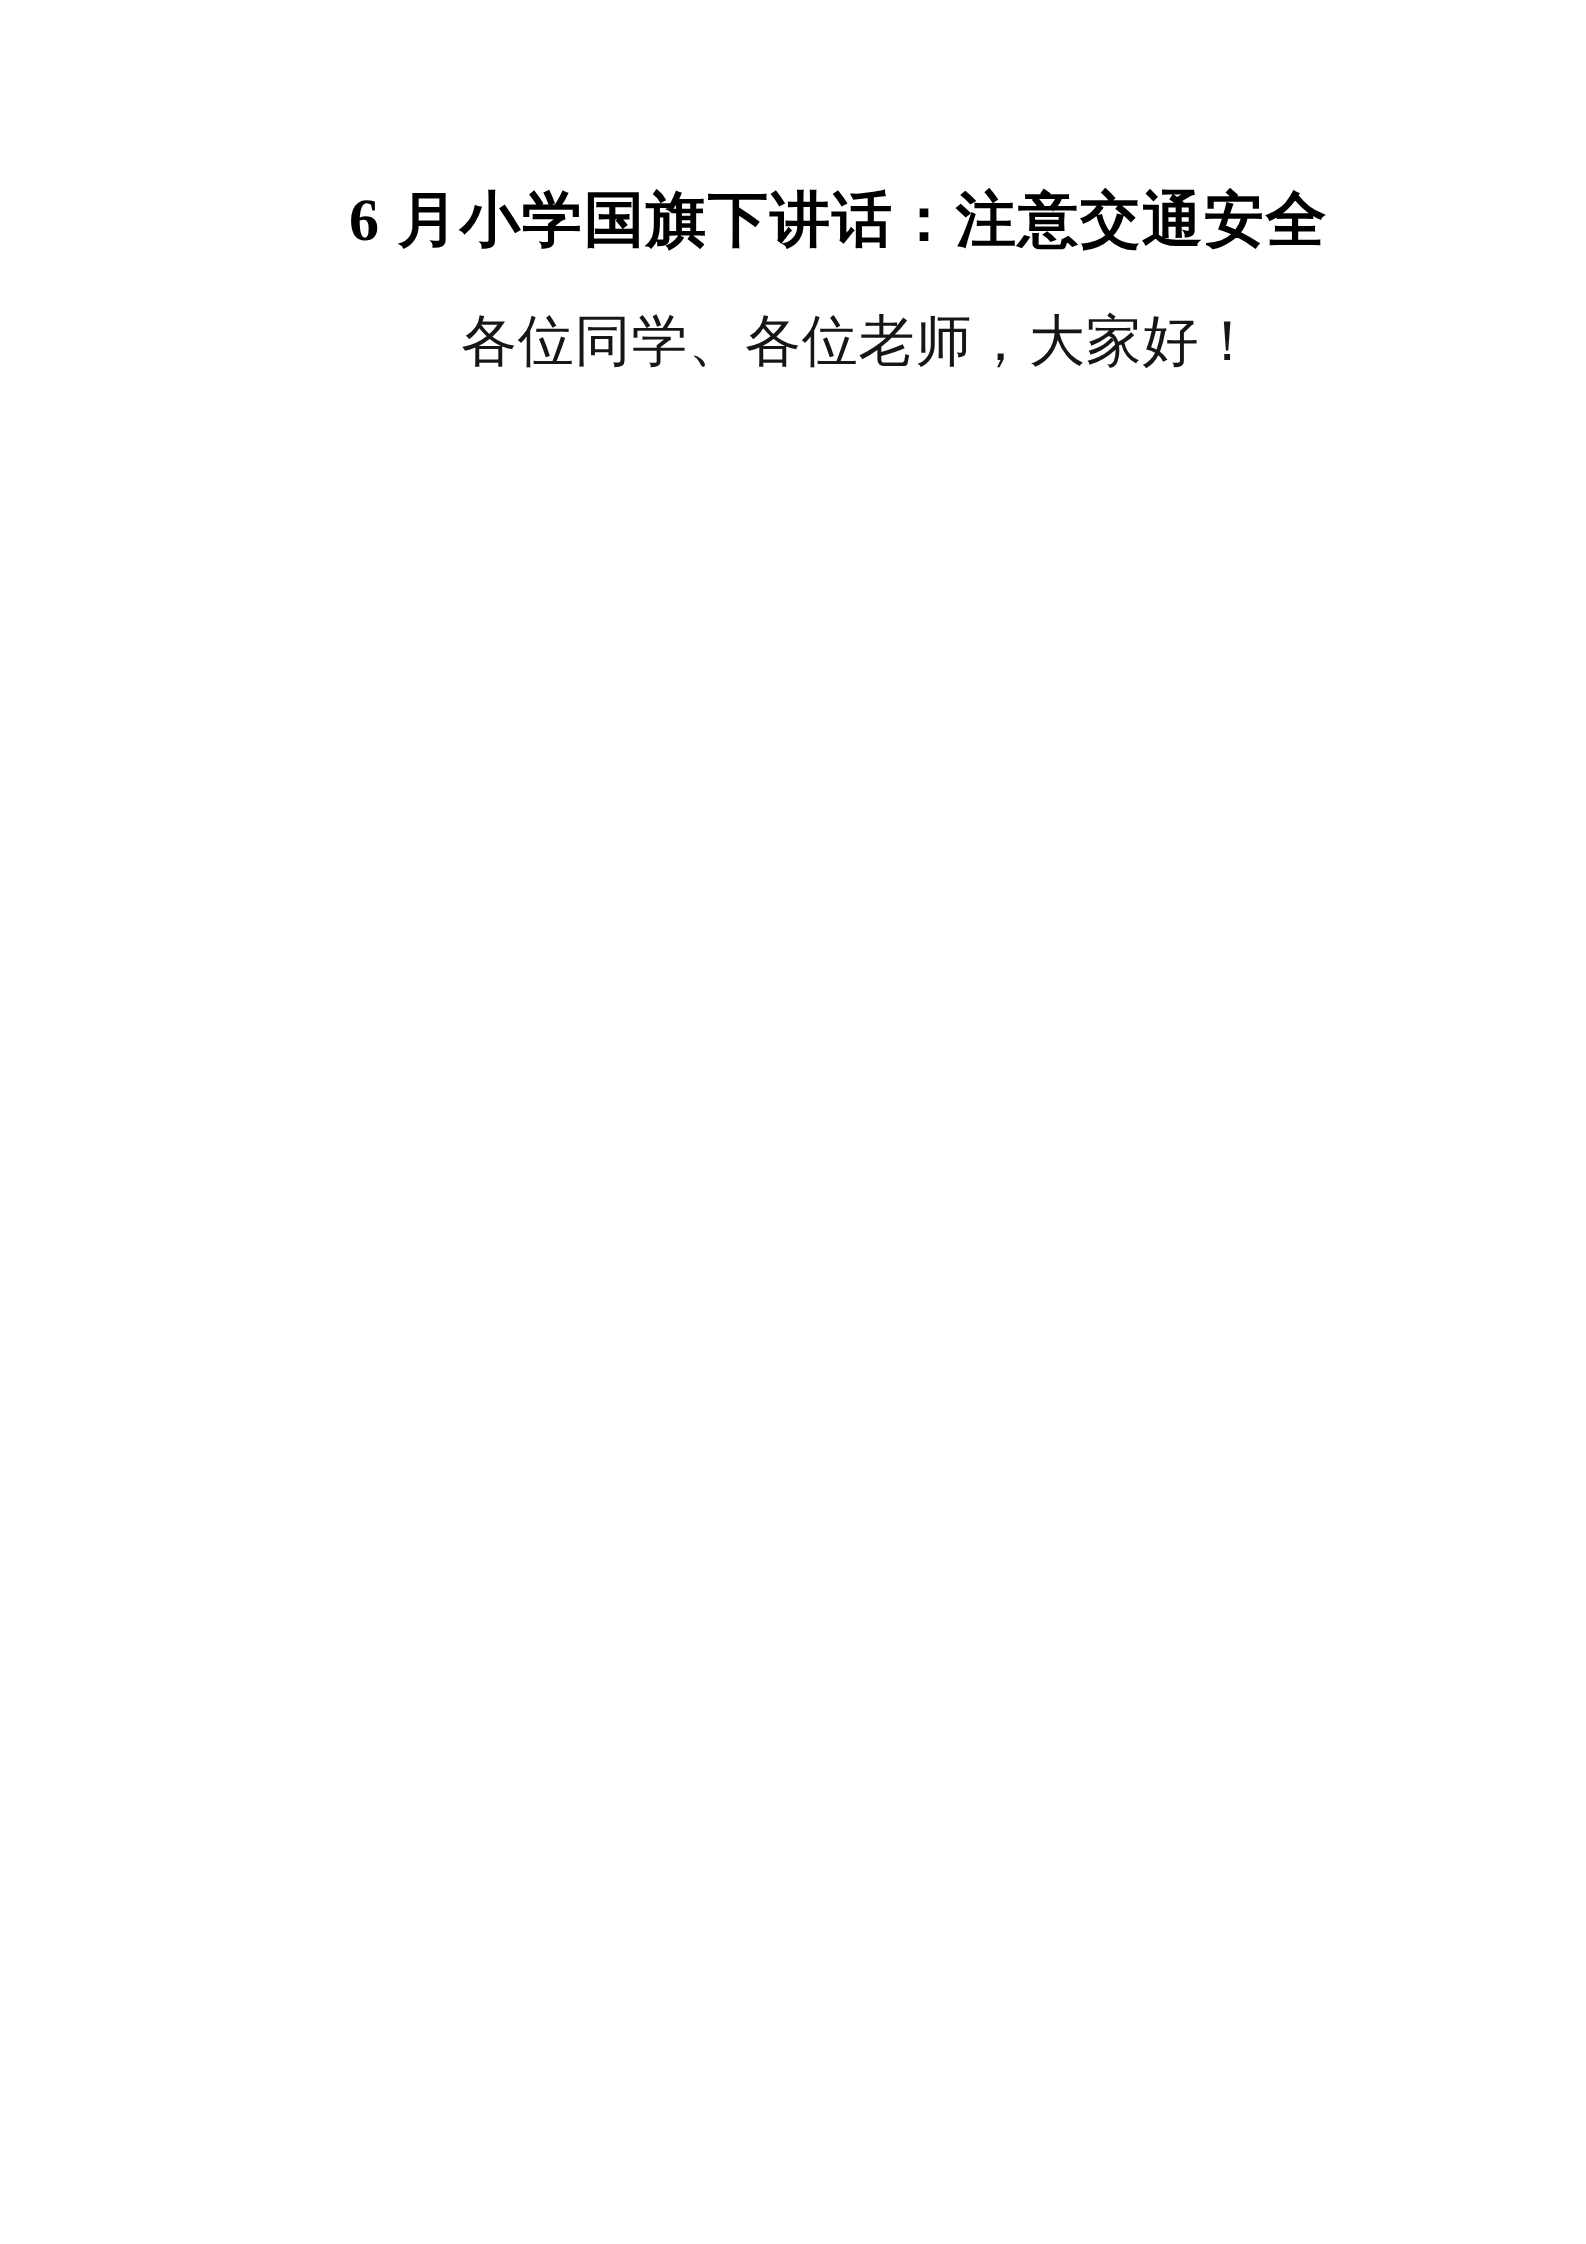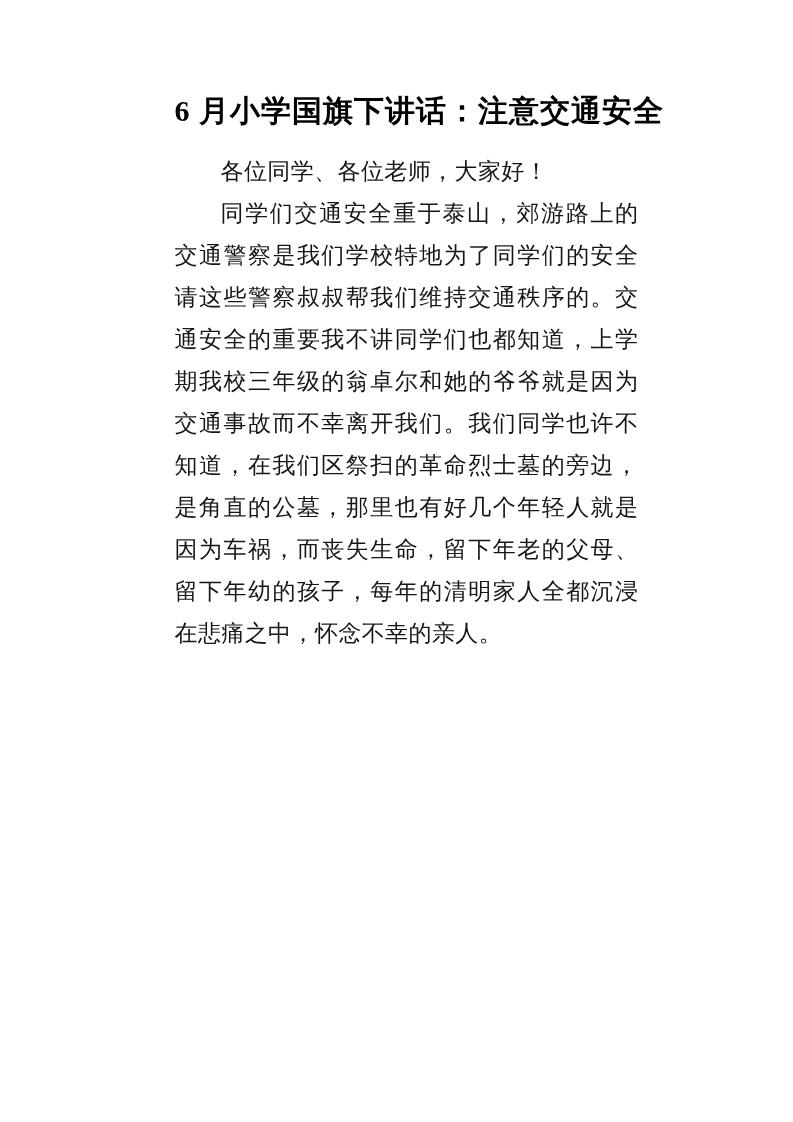--- a/index.html
+++ b/index.html
@@ -24,33 +24,32 @@
     font-size: 30px;
     line-height: 46px;
     font-weight: bold;
     text-align: center;
     color: #000000;
     letter-spacing: 1px;
     white-space: nowrap;
   }
   .doc-paragraph {
     margin: 0;
-    font-size: 23px;
+    font-size: 28px;
     line-height: 42px;
     text-align: justify;
     text-justify: inter-ideograph;
     text-indent: 2em;
     letter-spacing: 0.4px;
     word-break: break-all;
   }
 </style>
 </head>
 <body>
 
 <div class="page">
   <h1 class="doc-title">6 月小学国旗下讲话：注意交通安全</h1>
 
   <p class="doc-paragraph">各位同学、各位老师，大家好！</p>
 
 
-  <p class="doc-paragraph">同学们交通安全重于泰山，郊游路上的交通警察是我们学校特地为了同学们的安全请这些警察叔叔帮我们维持交通秩序的。交通安全的重要我不讲同学们也都知道，上学期我校三年级的翁卓尔和她的爷爷就是因为交通事故而不幸离开我们。我们同学也许不知道，在我们区祭扫的革命烈士墓的旁边，是角直的公墓，那里也有好几个年轻人就是因为车祸，而丧失生命，留下年老的父母、留下年幼的孩子，每年的清明家人全都沉浸在悲痛之中，怀念不幸的亲人。</p>
 
 </div>
 
 </body></html>

